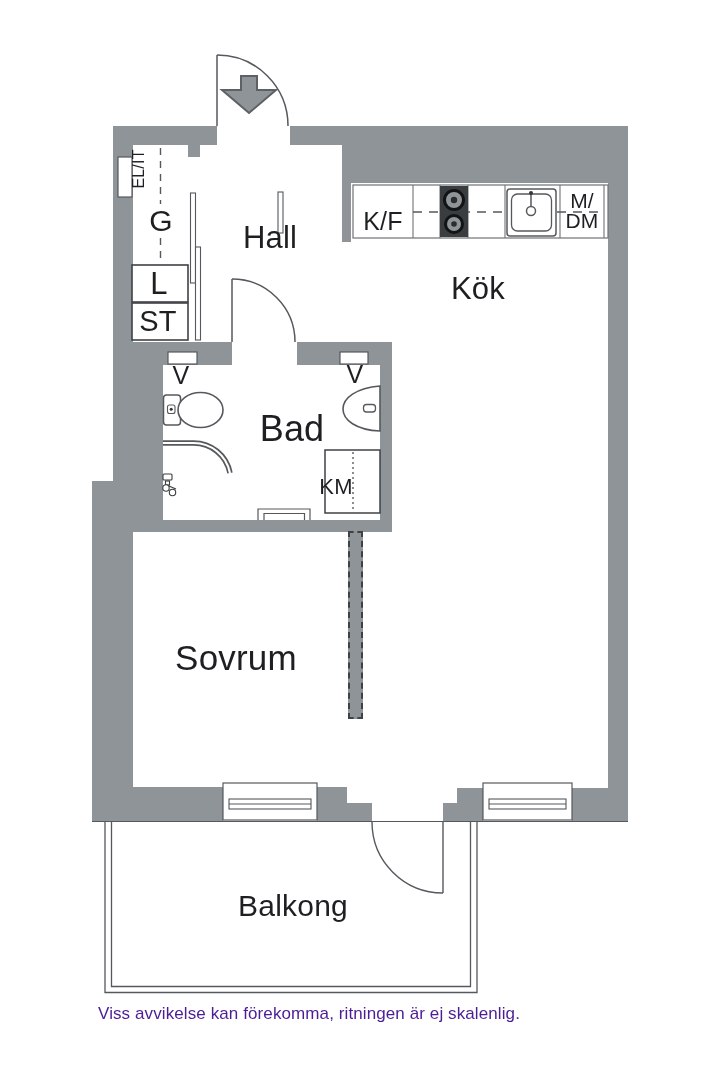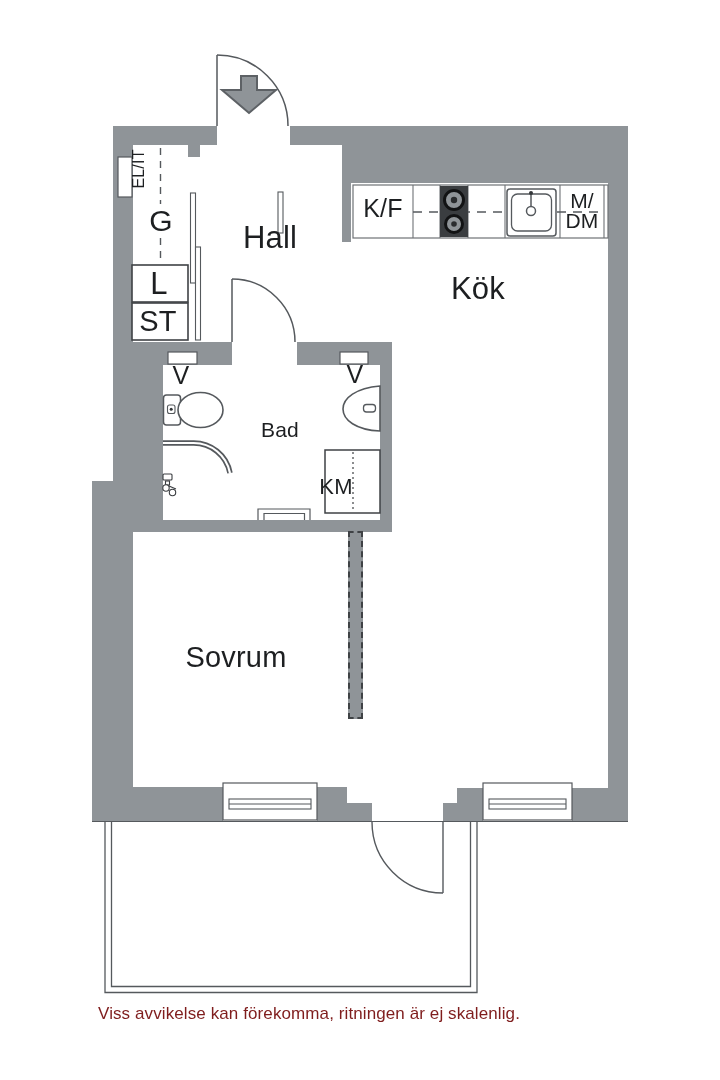--- a/index.html
+++ b/index.html
@@ -10,21 +10,21 @@
   .w{position:absolute;background:#8f9498;}
   .w.dashed{background:#8f9498;border:2px dashed #3f4245;box-sizing:border-box;}
   svg.overlay{position:absolute;left:0;top:0;width:720px;height:1080px;pointer-events:none;}
   .label{
     position:absolute;transform:translate(-50%,-50%);
     white-space:nowrap;color:#1d1f21;line-height:1;letter-spacing:0.2px;
   }
   .label.rot{transform:translate(-50%,-50%) rotate(-90deg);}
   .mdm{text-align:center;line-height:0.95;}
   .disclaimer{
-    position:absolute;left:98px;top:1004px;font-size:17px;color:#7f1d1d;
+    position:absolute;left:98px;top:1004px;font-size:17px;color:#4c1d95;
     transform:none;letter-spacing:0.1px;
   }
 </style>
 </head>
 <body>
 
 <div id="canvas">
 
   <div class="w" style="left:113px;top:126px;width:104px;height:19px"></div>
   <div class="w" style="left:290px;top:126px;width:52px;height:19px"></div>
@@ -155,28 +155,29 @@
       <path d="M372,822 A71,71 0 0 0 443,893"></path>
     </g>
     <g fill="none" stroke="#55595d" stroke-width="1.3">
       <path d="M105,822 V992.5 H477 V822"></path>
       <path d="M111.5,822 V986.5 H470.5 V822"></path>
     </g>
   </svg>
 
   <div class="label" style="left:270px;top:237px;font-size:31px">Hall</div>
   <div class="label" style="left:478px;top:288px;font-size:31px">Kök</div>
-  <div class="label" style="left:280px;top:429px;font-size:21px">Bad</div>
-  <div class="label" style="left:236px;top:657px;font-size:29px">Sovrum</div>
+  <div class="label" style="left:292px;top:429px;font-size:36px">Bad</div>
+  <div class="label" style="left:236px;top:657px;font-size:35px">Sovrum</div>
+  <div class="label" style="left:293px;top:906px;font-size:30px">Balkong</div>
 
   <div class="label rot" style="left:139px;top:169px;font-size:16px">EL/IT</div>
   <div class="label" style="left:161px;top:221px;font-size:30px">G</div>
   <div class="label" style="left:159px;top:283px;font-size:31px">L</div>
   <div class="label" style="left:158px;top:321px;font-size:29px">ST</div>
-  <div class="label" style="left:383px;top:208px;font-size:25px">K/F</div>
+  <div class="label" style="left:383px;top:221px;font-size:25px">K/F</div>
   <div class="label mdm" style="left:582px;top:211px;font-size:21px">
     <div>M/</div>
     <div>DM</div>
   </div>
   <div class="label" style="left:181px;top:375px;font-size:25px">V</div>
   <div class="label" style="left:355px;top:374px;font-size:25px">V</div>
   <div class="label" style="left:336px;top:487px;font-size:22px">KM</div>
 
   <div class="disclaimer">Viss avvikelse kan förekomma, ritningen är ej skalenlig.</div>
 </div>

